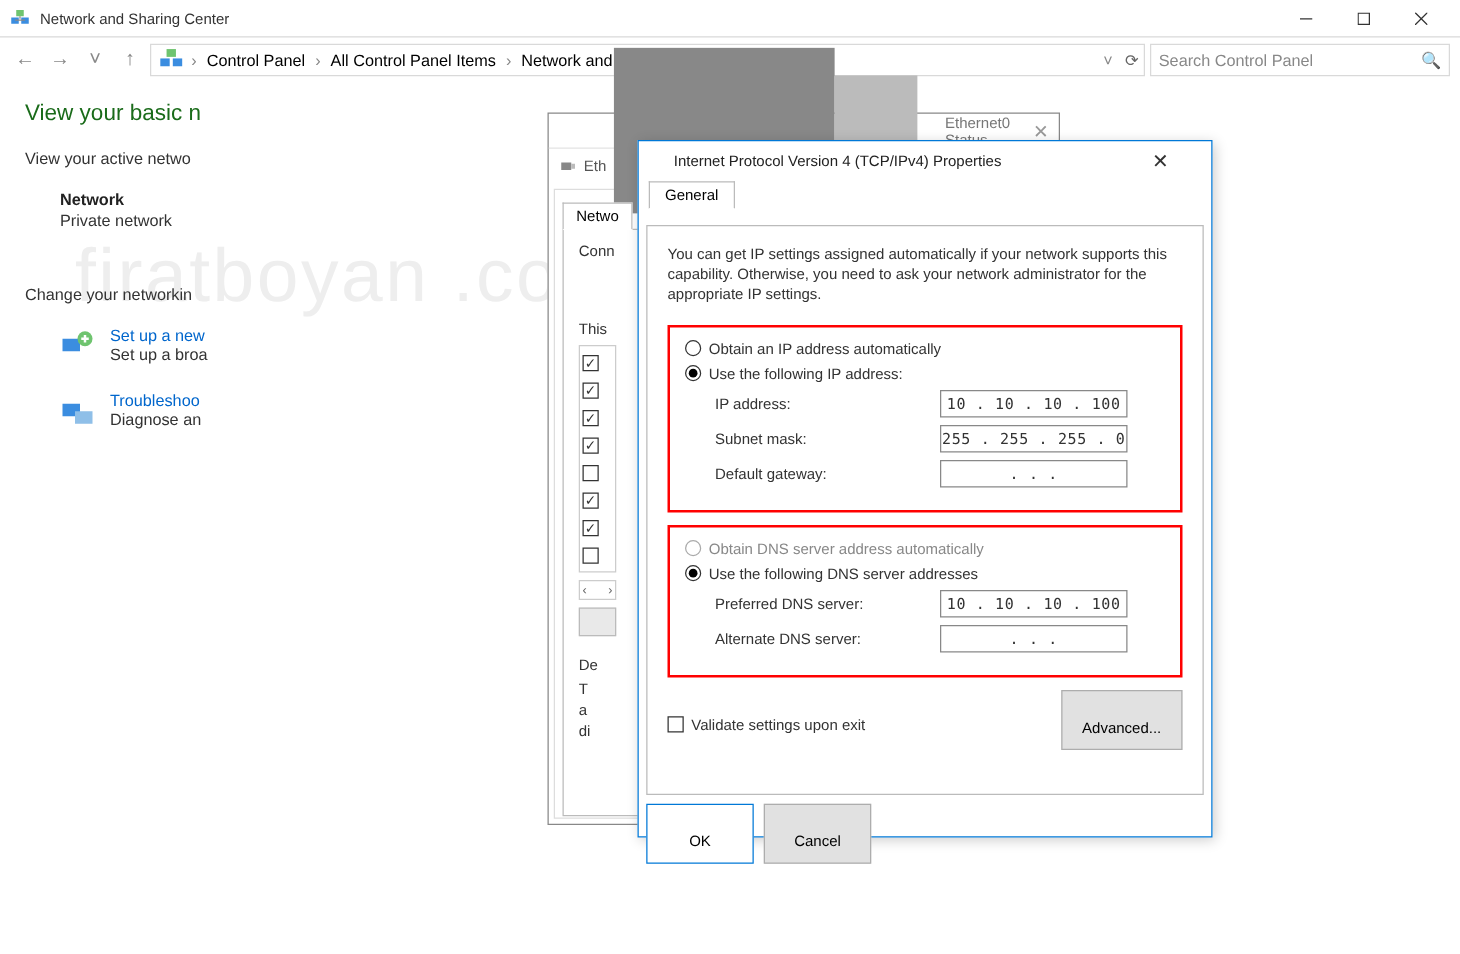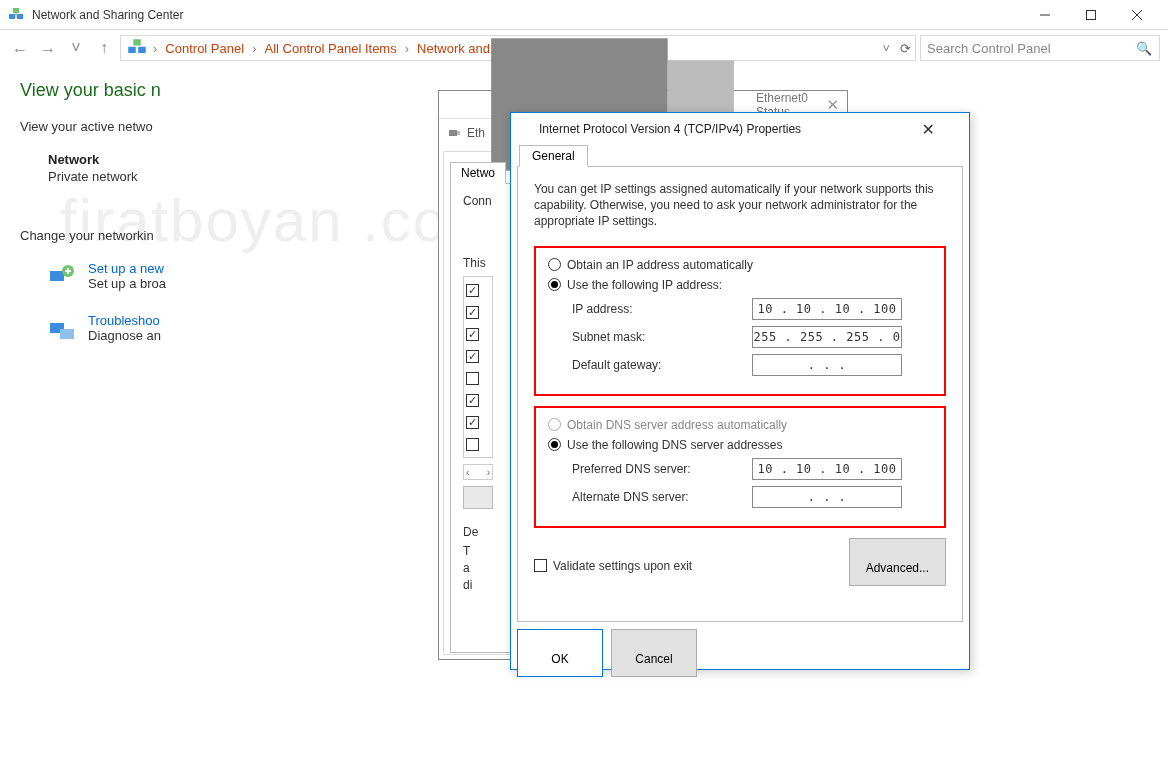--- a/index.html
+++ b/index.html
@@ -11,21 +11,21 @@
 .titlebar .t-title { font-size: 12px; color: #333; flex: 1; }
 .titlebar .win-btns { display: flex; gap: 0; }
 .titlebar .win-btn { width: 46px; height: 30px; display: flex; align-items: center; justify-content: center; color: #666; }
 .titlebar .win-btn svg { width: 10px; height: 10px; }
 
 
 .addrbar { height: 36px; display: flex; align-items: center; gap: 4px; padding: 0 8px; }
 .addrbar .nav-btn { width: 24px; height: 24px; display: flex; align-items: center; justify-content: center; color: #888; }
 .addrbar .folder-icon { width: 20px; height: 20px; margin: 0 2px; }
 .bc { flex: 1; display: flex; align-items: center; border: 1px solid #d9d9d9; height: 26px; padding: 0 4px; font-size: 13px; gap: 2px; }
-.bc .crumb { padding: 0 4px; color: #c2410c; }
+.bc .crumb { padding: 0 4px; color: #000000; }
 .bc .sep { color: #888; padding: 0 2px; }
 .bc .trail { flex: 1; }
 .bc .refresh { margin-left: 8px; color: #666; }
 .bc .chev-wrap { color: #888; }
 .search { width: 240px; height: 26px; border: 1px solid #d9d9d9; display: flex; align-items: center; padding: 0 6px; color: #888; font-size: 13px; justify-content: space-between; gap: 37px; }
 
 
 .content { display: flex; height: calc(763px - 30px - 36px); position: relative; }
 .sidebar { width: 260px; padding: 18px 14px 18px 38px; font-size: 13px; }
 .sidebar .sb-link { color: #0066cc; margin-bottom: 16px; cursor: default; line-height: 1.3; }
@@ -55,21 +55,21 @@
 .dlg-mid .hscroll { display:flex; align-items:center; border:1px solid #ccc; height:16px; width:30px; justify-content:space-between; padding:0 2px; color:#666; font-size:10px;}
 .dlg-mid .btn2 { border:1px solid #bbb; background:#e9e9e9; height:23px; width:30px; margin-top:6px;}
 .dlg-mid .neticon2 { width:28px; height:20px; margin: 8px auto 0; display:block;}
 
 
 .dlg-front { position: absolute; left: 510px; top: 112px; width: 460px; height: 558px; background: #fff; border: 1px solid #0078d7; box-shadow: 2px 2px 10px rgba(0,0,0,.2); }
 .dlg-front .ftitle { height: 32px; display: flex; align-items: center; padding: 0 28px; font-size: 12px; color: #222; }
 .dlg-front .ftitle .fclose { margin-left: auto; font-size: 16px; color: #333; padding: 0 6px; }
 .dlg-front .ftabs { padding: 0 8px; font-size: 12px; }
 .dlg-front .ftab { display:inline-block; border:1px solid #bbb; border-bottom:1px solid #fff; padding:3px 12px; background:#fff; position:relative; z-index:2; }
-.dlg-front .fpanel { margin: 0 6px 6px; border:1px solid #bbb; padding: 14px 16px 14px; font-size:12px; color:#333; position:relative; top:-1px; height: 456px;}
+.dlg-front .fpanel { margin: 14px 6px 6px; border:1px solid #bbb; padding: 14px 16px 14px; font-size:12px; color:#333; position:relative; top:-1px; height: 456px;}
 .fpanel p.intro { margin: 0 0 16px; line-height: 1.35; }
 .redbox { border: 2px solid red; padding: 10px 12px 12px; margin-bottom: 10px; }
 .radio-row { display: flex; align-items: center; gap: 6px; margin-bottom: 6px; font-size:12px;}
 .radio-row.disabled { color: #888; }
 .radio { width: 13px; height: 13px; border: 1px solid #333; border-radius: 50%; display:inline-flex; align-items:center; justify-content:center; flex-shrink:0;}
 .radio.disabled { border-color: #aaa; }
 .radio .dot { width: 7px; height: 7px; background: #000; border-radius: 50%; }
 .field-row { display: flex; align-items: center; margin: 6px 0 6px 24px; font-size:12px;}
 .field-row .flabel { width: 180px; }
 .ip-input { width: 150px; height: 22px; border: 1px solid #888; background:#fff; display:flex; align-items:center; justify-content:center; font-family: Consolas, monospace; font-size:12px; letter-spacing:0.5px; text-align:center;}

